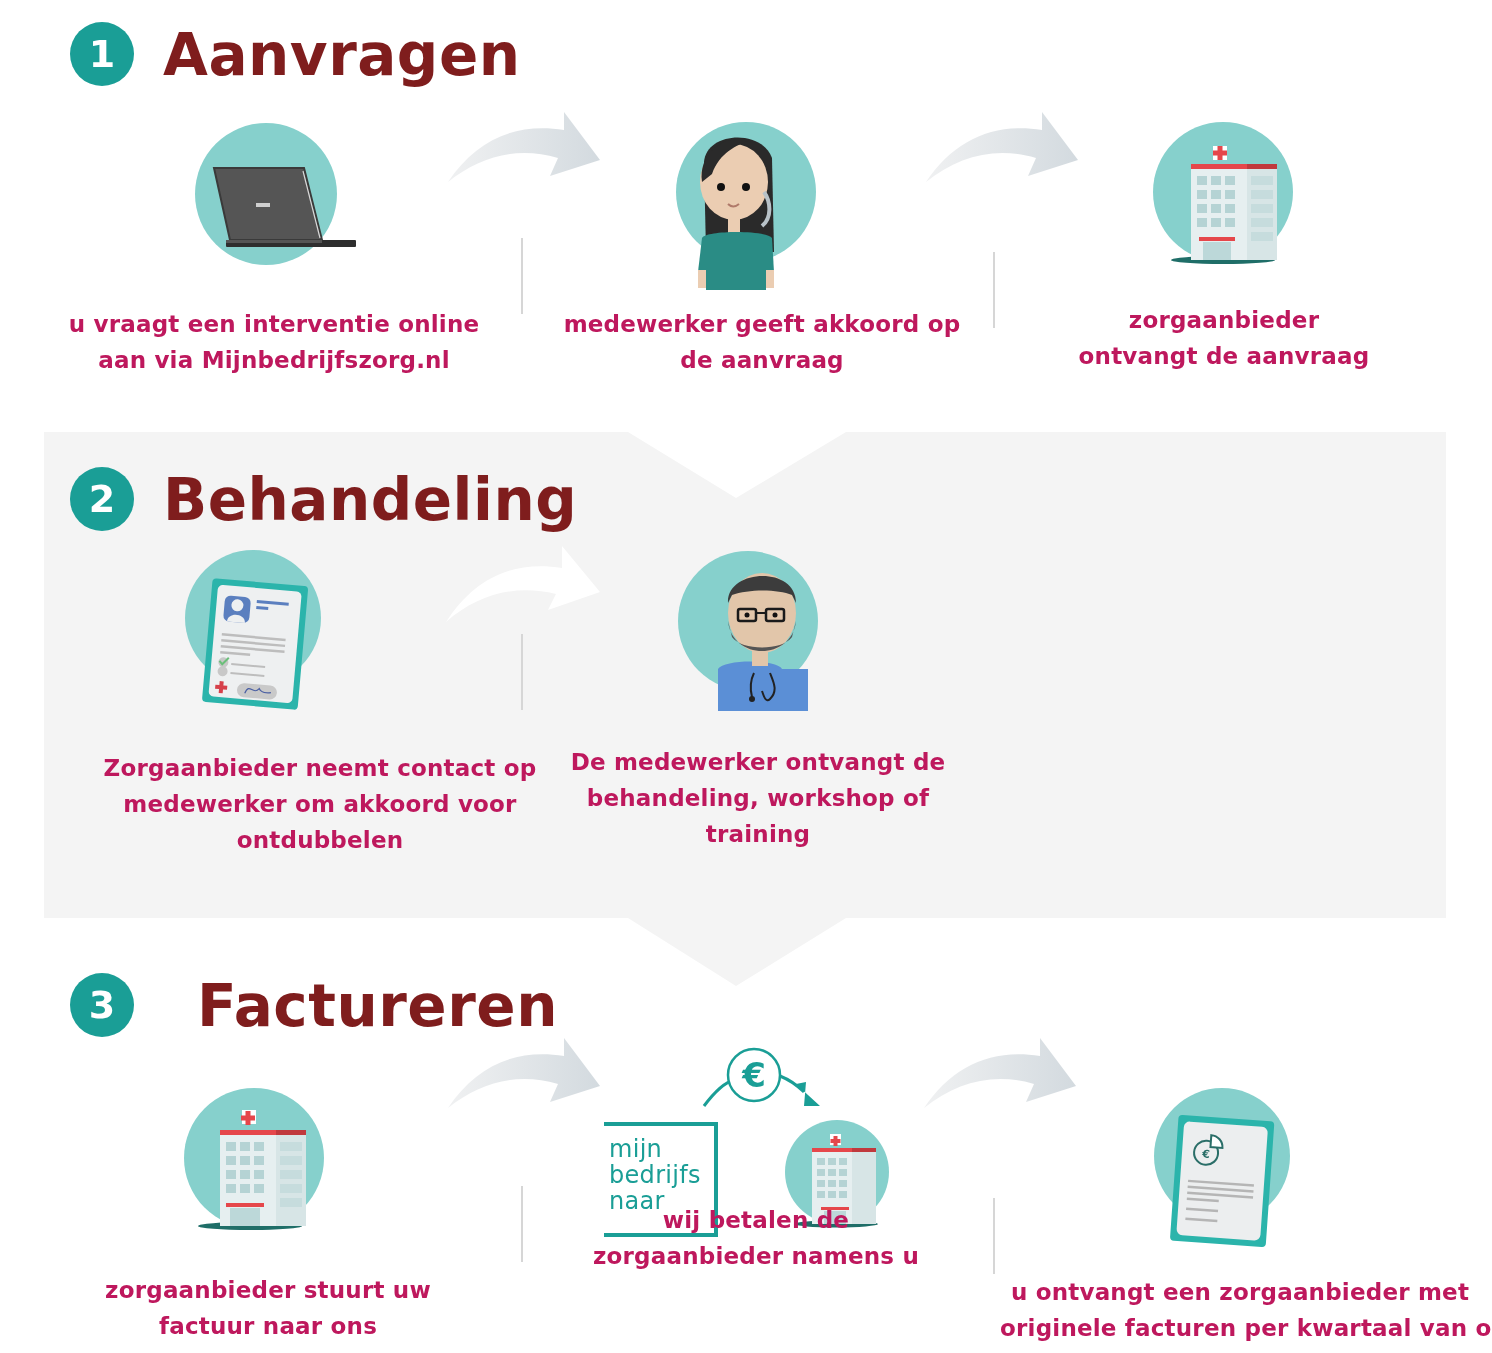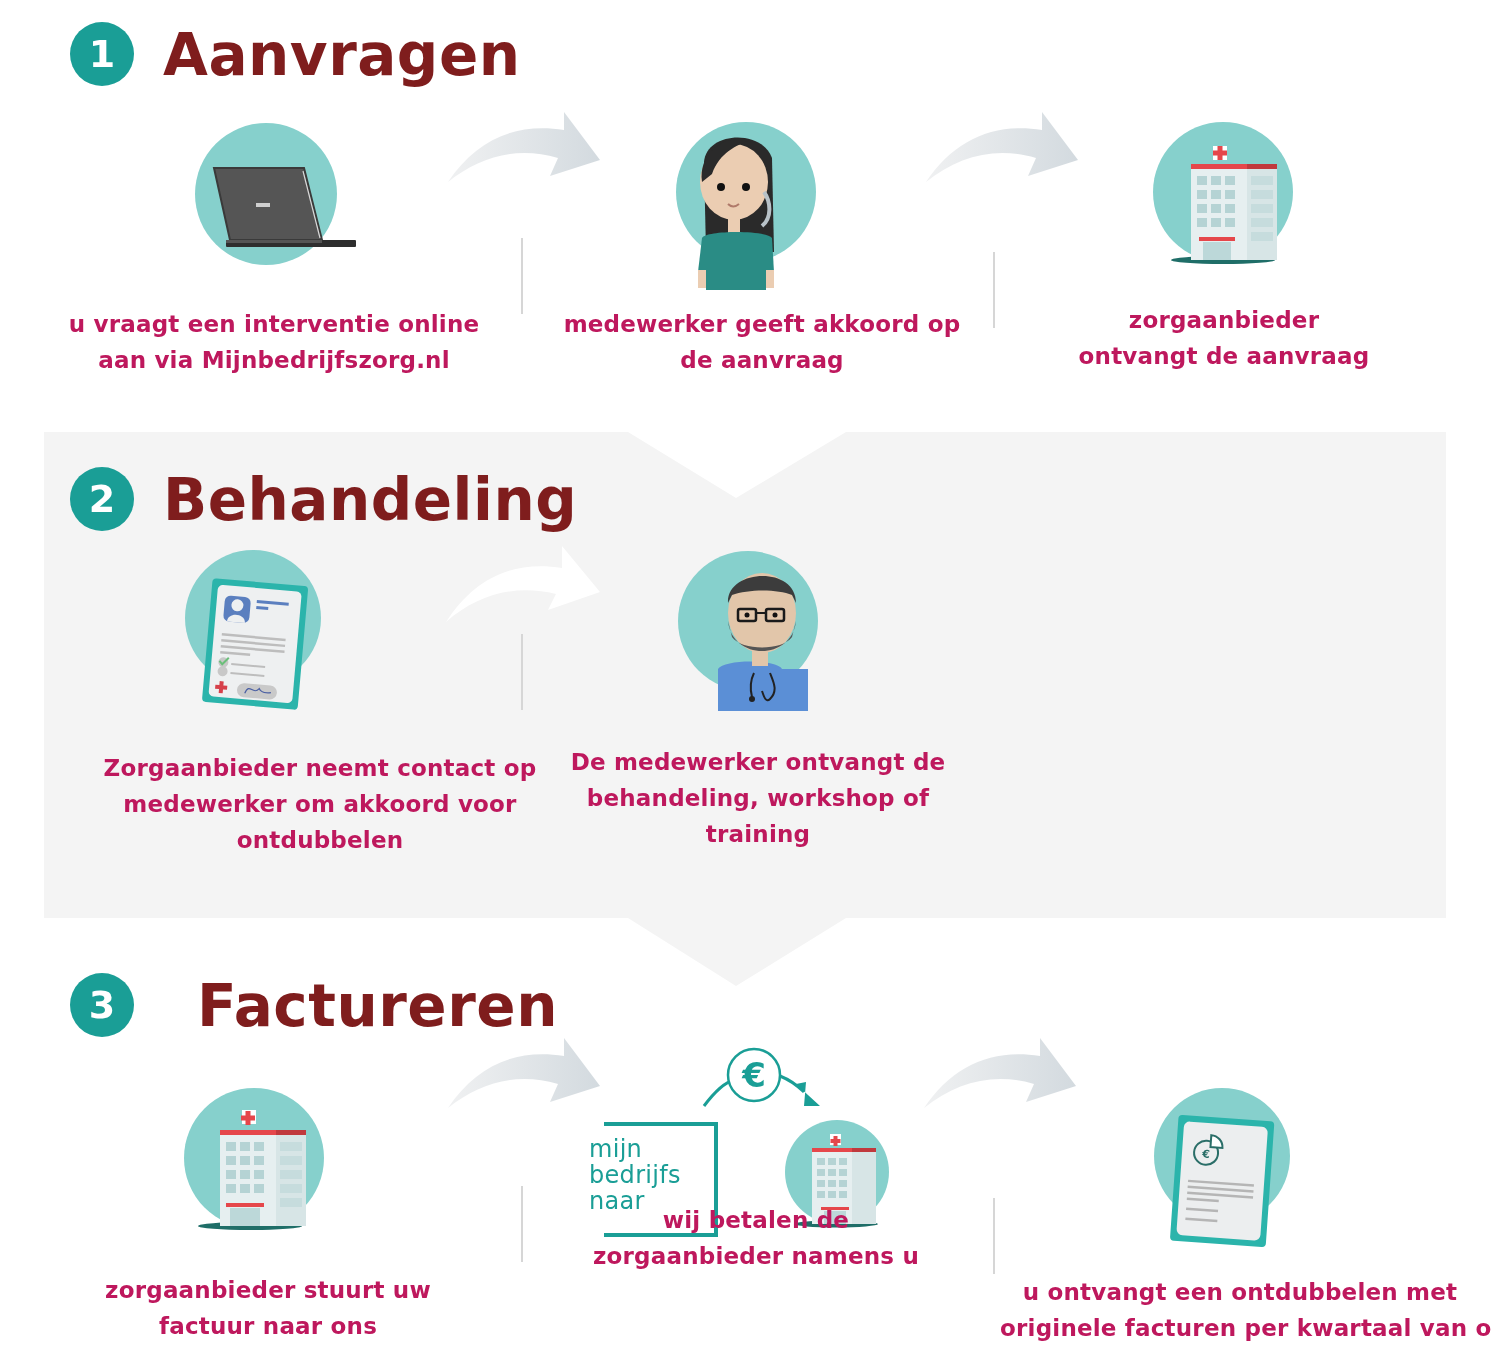--- a/index.html
+++ b/index.html
@@ -305,21 +305,21 @@
           <rect x="228" y="136" width="8" height="7"></rect>
           <rect x="239" y="136" width="8" height="7"></rect>
         <rect x="217" y="147" width="8" height="7"></rect>
           <rect x="228" y="147" width="8" height="7"></rect>
           <rect x="239" y="147" width="8" height="7"></rect>
       </g>
       <rect x="221" y="163" width="28" height="3" fill="#e5474b"></rect>
       <rect x="224" y="167" width="22" height="13" fill="#bcd8d9"></rect>
     </svg>
   </div>
-  <div class="abs" style="left:589px; top:1136px; color:#1a9e96; font-family:'DejaVu Sans', sans-serif; font-size:24px; line-height:26px; letter-spacing:0.3px;">
+  <div class="abs" style="left:609px; top:1136px; color:#1a9e96; font-family:'DejaVu Sans', sans-serif; font-size:24px; line-height:26px; letter-spacing:0.3px;">
     <div>mijn</div>
     <div>bedrijfs</div>
     <div>naar</div>
   </div>
 
   <div class="arrow" style="left:922px; top:1036px;">
     <svg width="160" height="80" viewBox="0 0 160 80">
       <defs>
           <linearGradient id="ag4" x1="0" x2="1">
             <stop offset="0" stop-color="#f0f1f2"></stop>
@@ -352,16 +352,16 @@
 
   <div class="caption" style="left:58px; top:1272px; width:420px;">
     <span>zorgaanbieder stuurt uw</span>
     <span>factuur naar ons</span>
   </div>
   <div class="caption" style="left:546px; top:1202px; width:420px;">
     <span>wij betalen de</span>
     <span>zorgaanbieder namens u</span>
   </div>
   <div class="caption" style="left:1000px; top:1274px; width:480px;">
-    <span>u ontvangt een ontdubbelen met</span>
+    <span>u ontvangt een zorgaanbieder met</span>
     <span>originele facturen per kwartaal van ons</span>
   </div>
 </div>
 
 </body></html>

